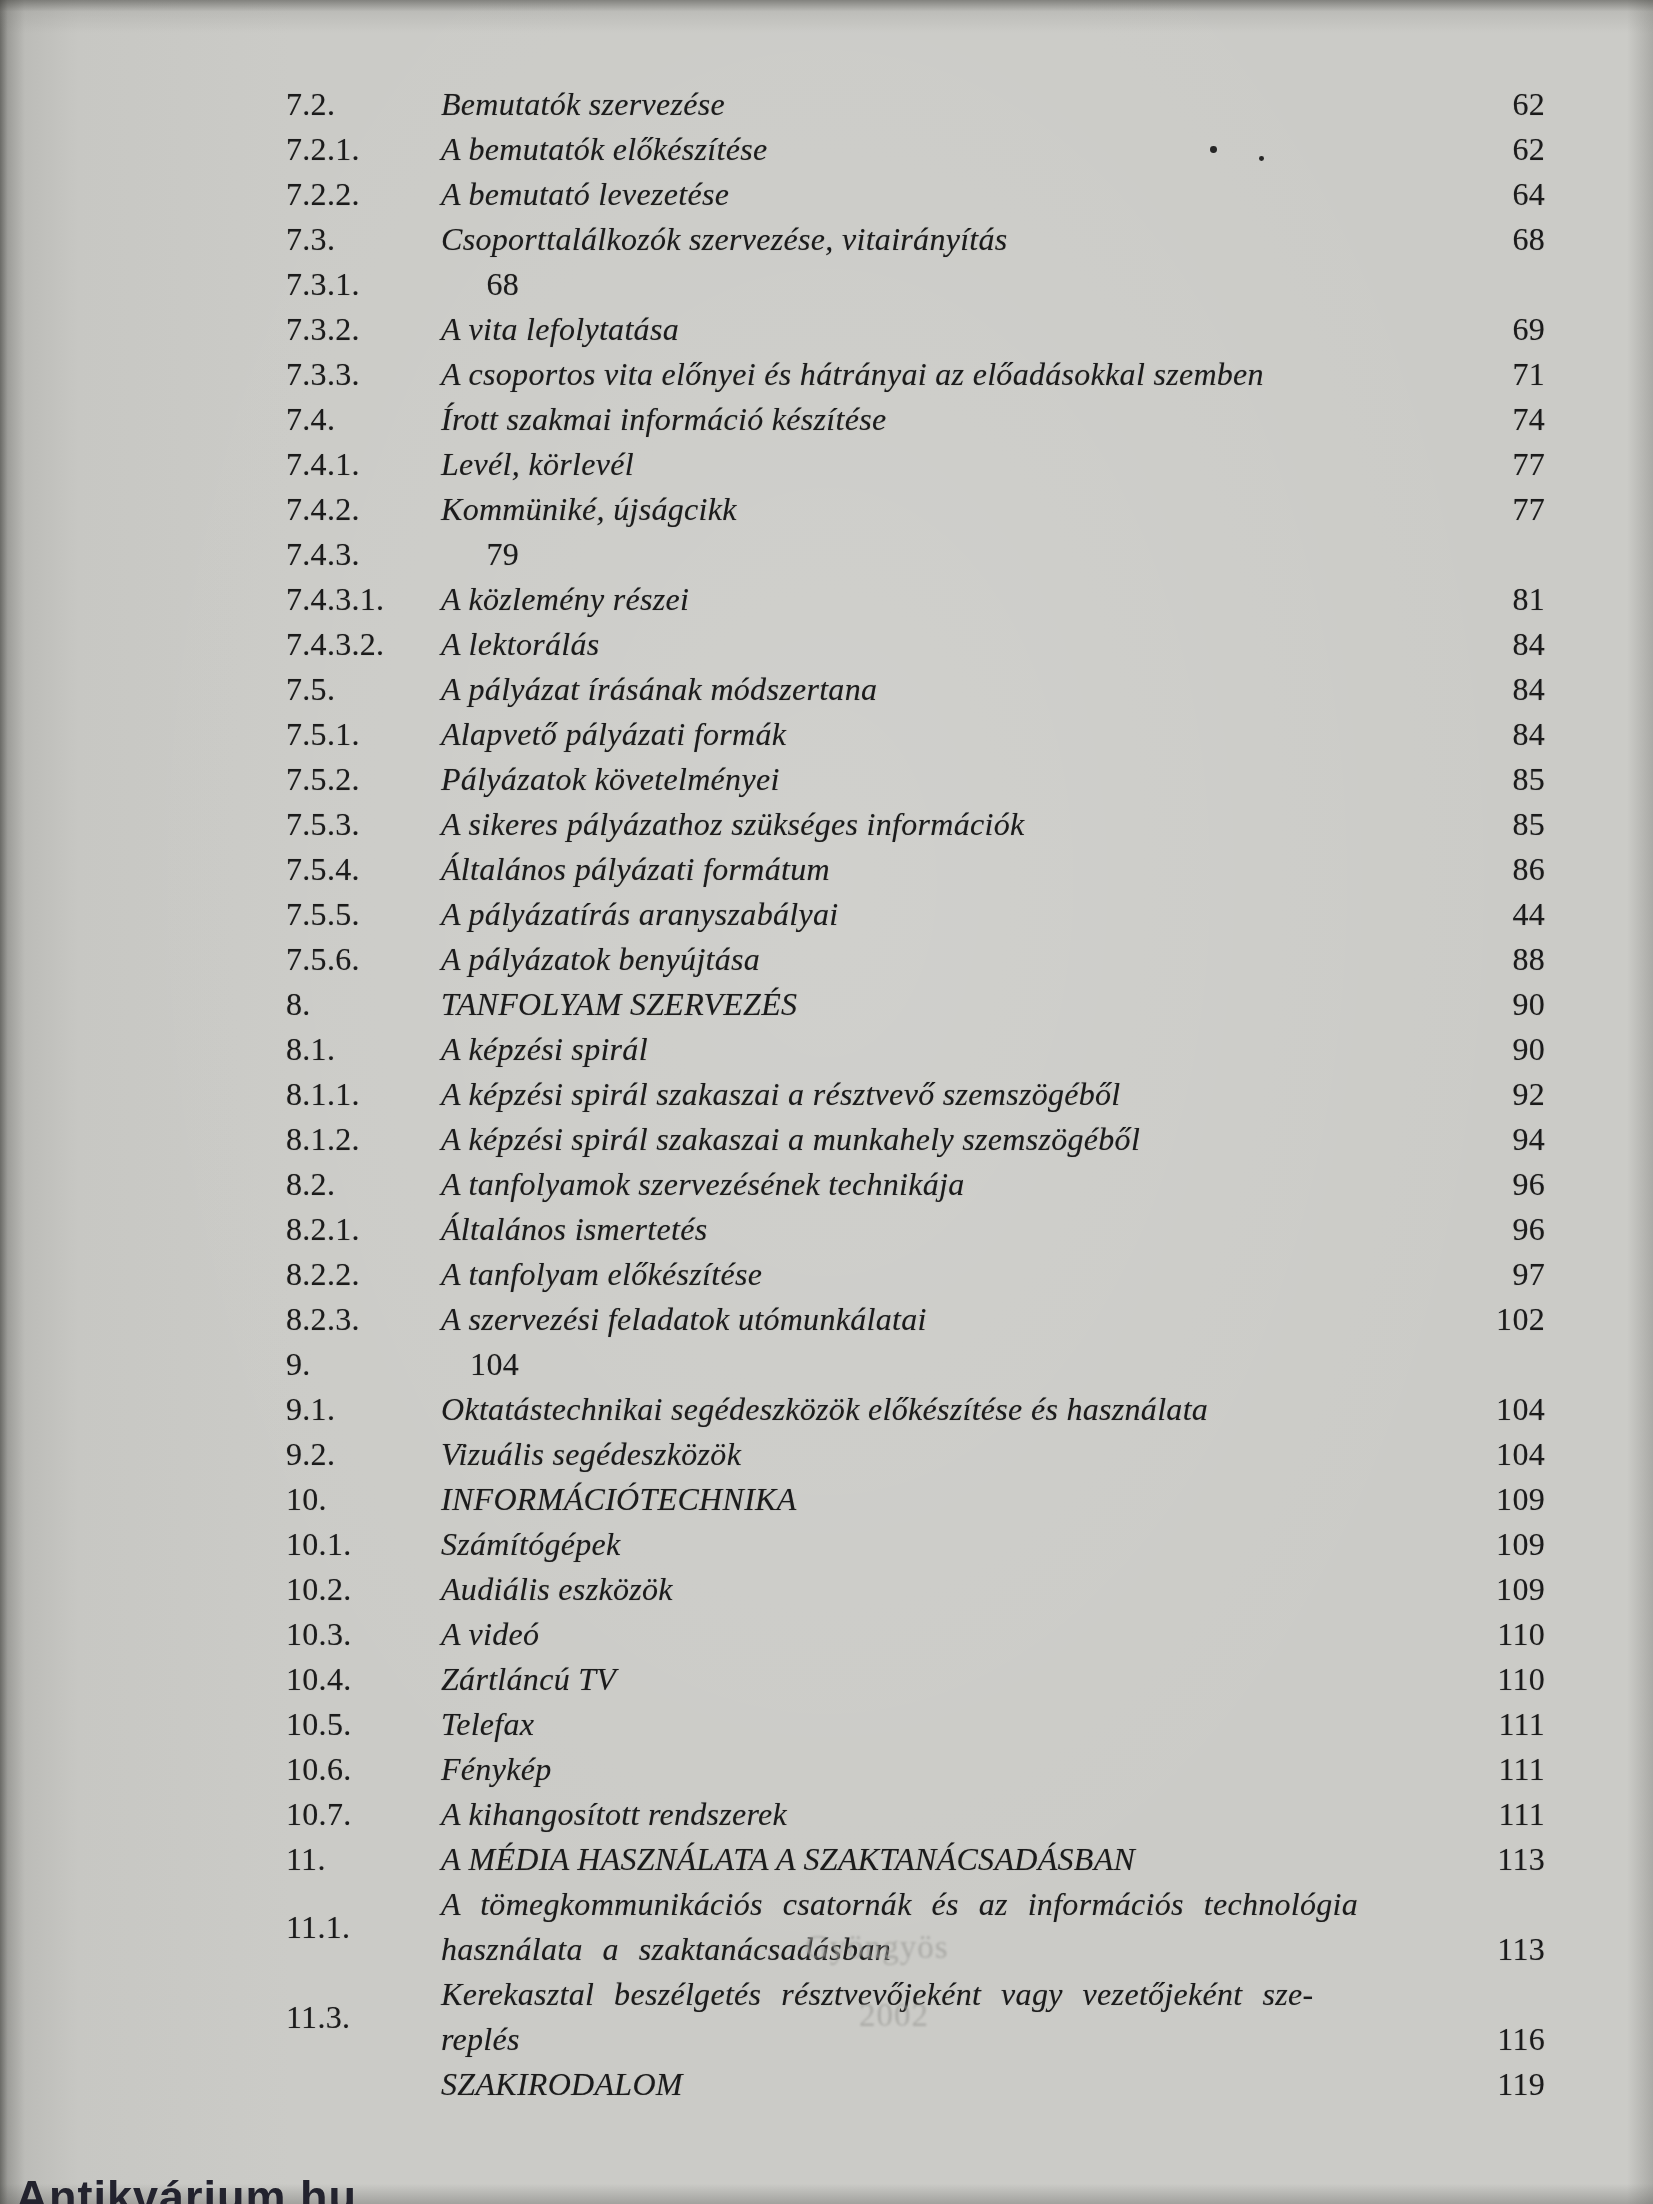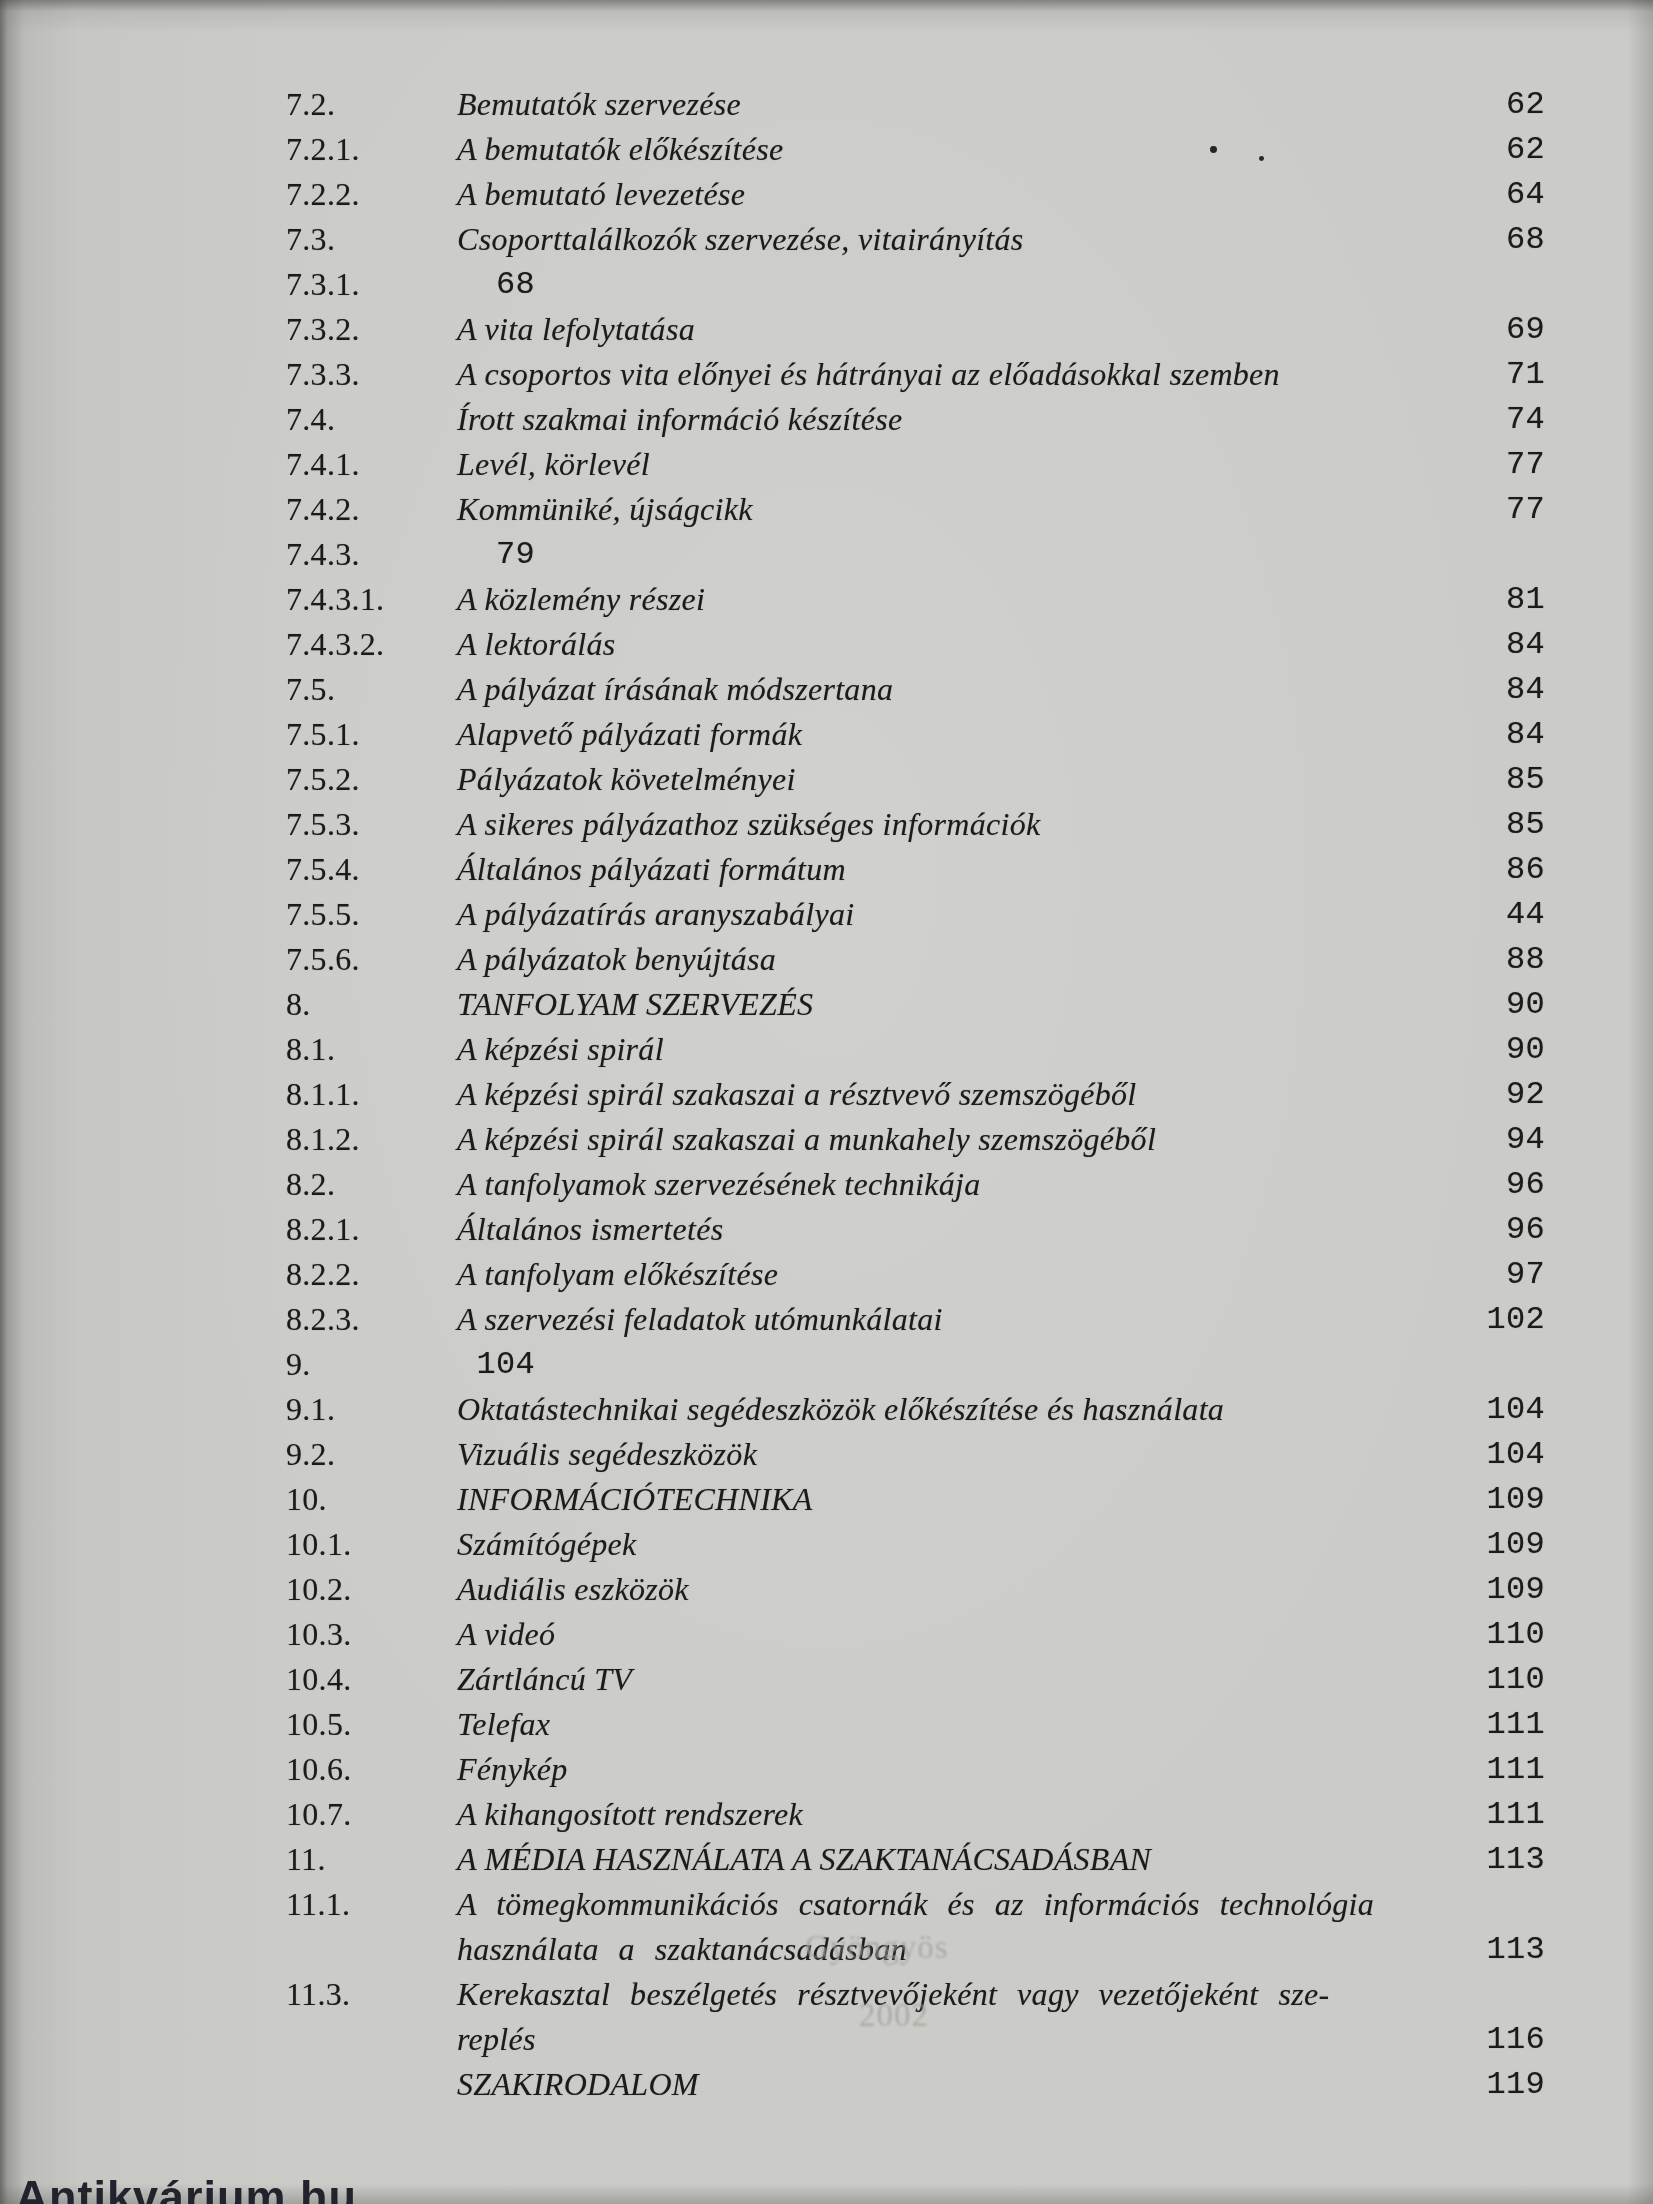--- a/index.html
+++ b/index.html
@@ -27,40 +27,38 @@
     left: 286px;
     top: 82px;
     right: 109px;
     font-size: 32px;
     line-height: 45px;
     letter-spacing: 0.3px;
     text-shadow: 0 0 1px rgba(27,27,27,0.35);
   }
   .toc-row {
     display: flex;
-    align-items: flex-start;
-    gap: 16px;
+    align-items: center;
   }
   .toc-num {
     flex: 0 0 155px;
   }
   .toc-title {
     flex: 1 1 auto;
     white-space: pre-line;
     padding-right: 19.4px;
     font-style: italic;
   }
   .toc-title.spread {
     word-spacing: 11.6px;
   }
   .toc-page {
     flex: 0 0 78px;
     text-align: right;
     align-self: flex-end;
-    font-family: Liberation Mono, monospace;
   }
   .watermark {
     position: absolute;
     left: 15.5px;
     bottom: -17.5px;
     font-family: "Liberation Sans", "DejaVu Sans", sans-serif;
     font-weight: bold;
     font-size: 45px;
     letter-spacing: 1px;
     color: #23232e;

